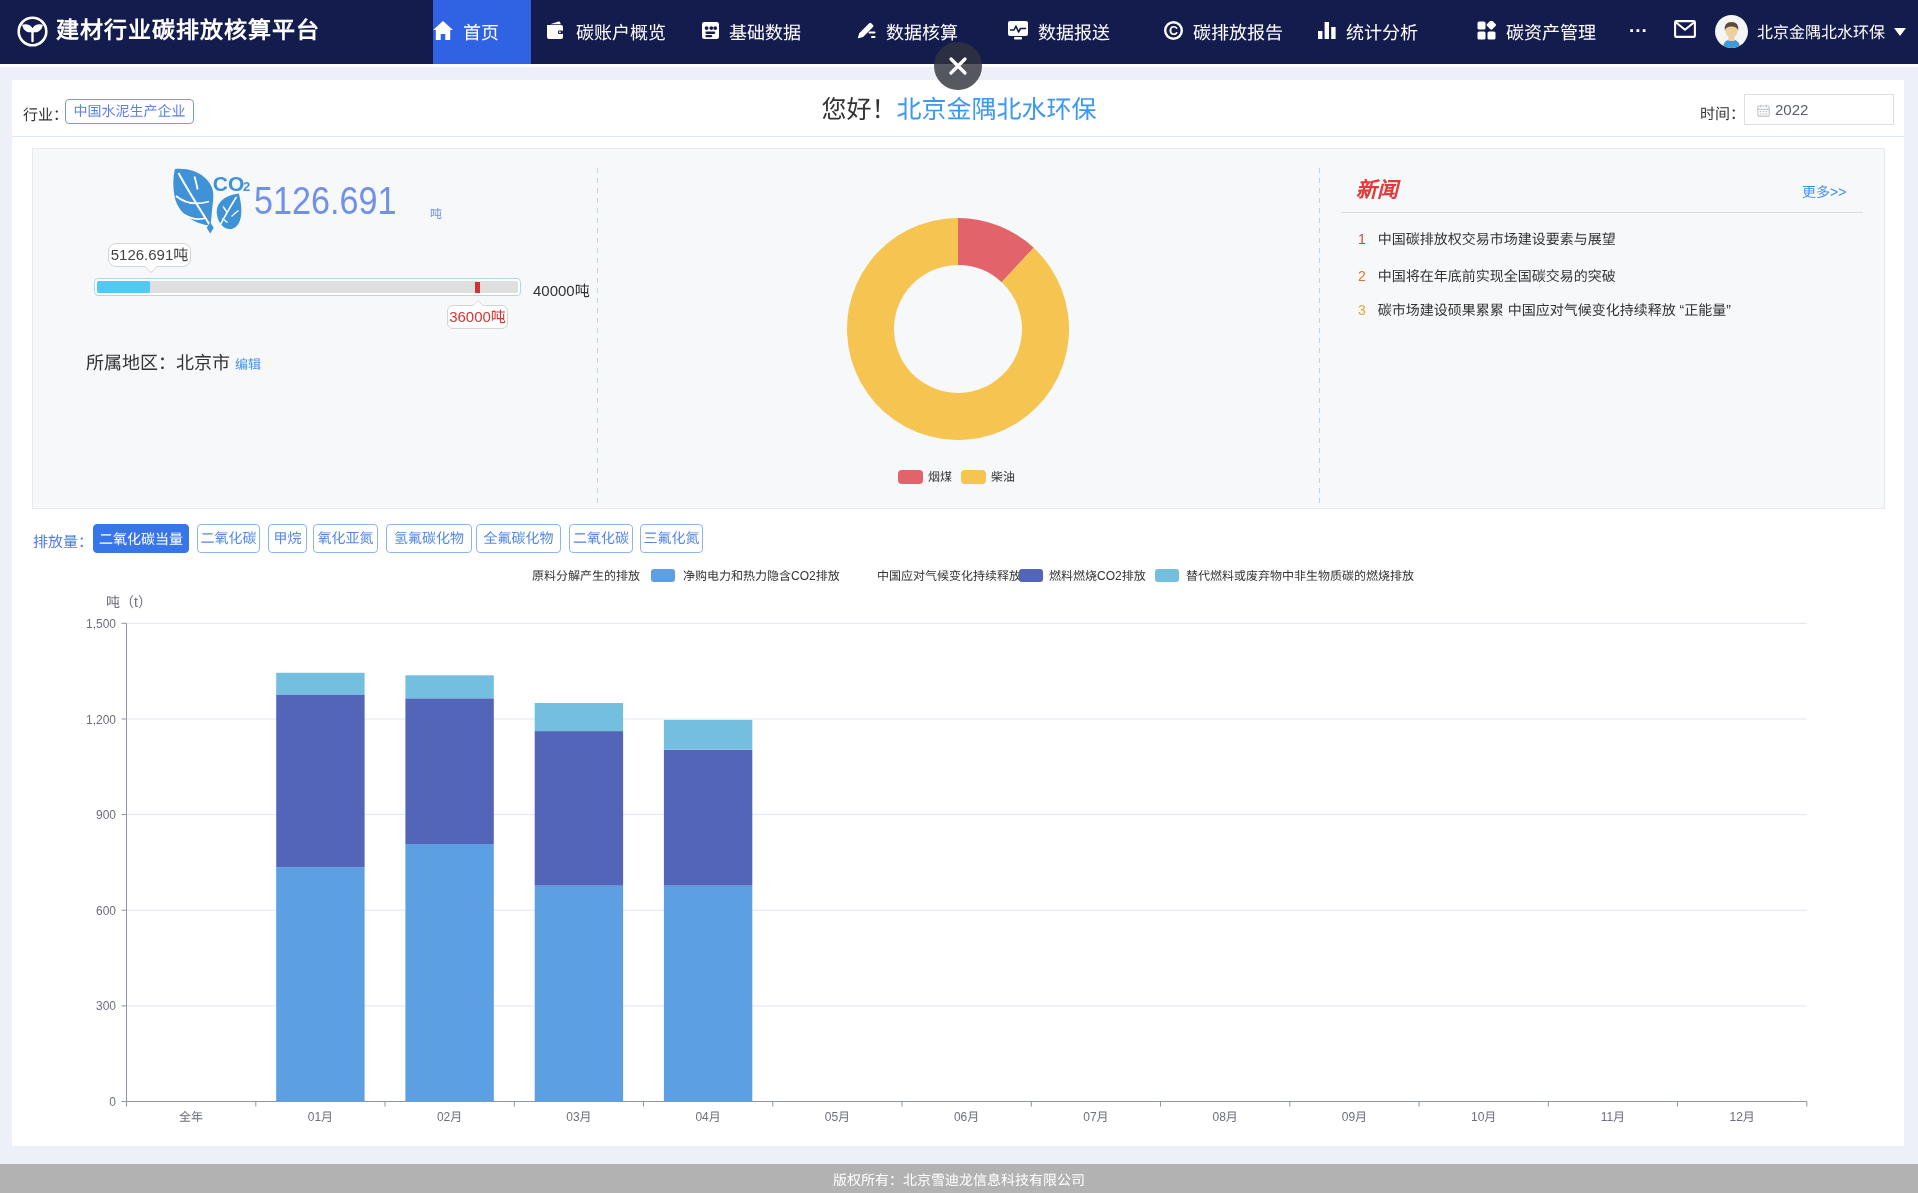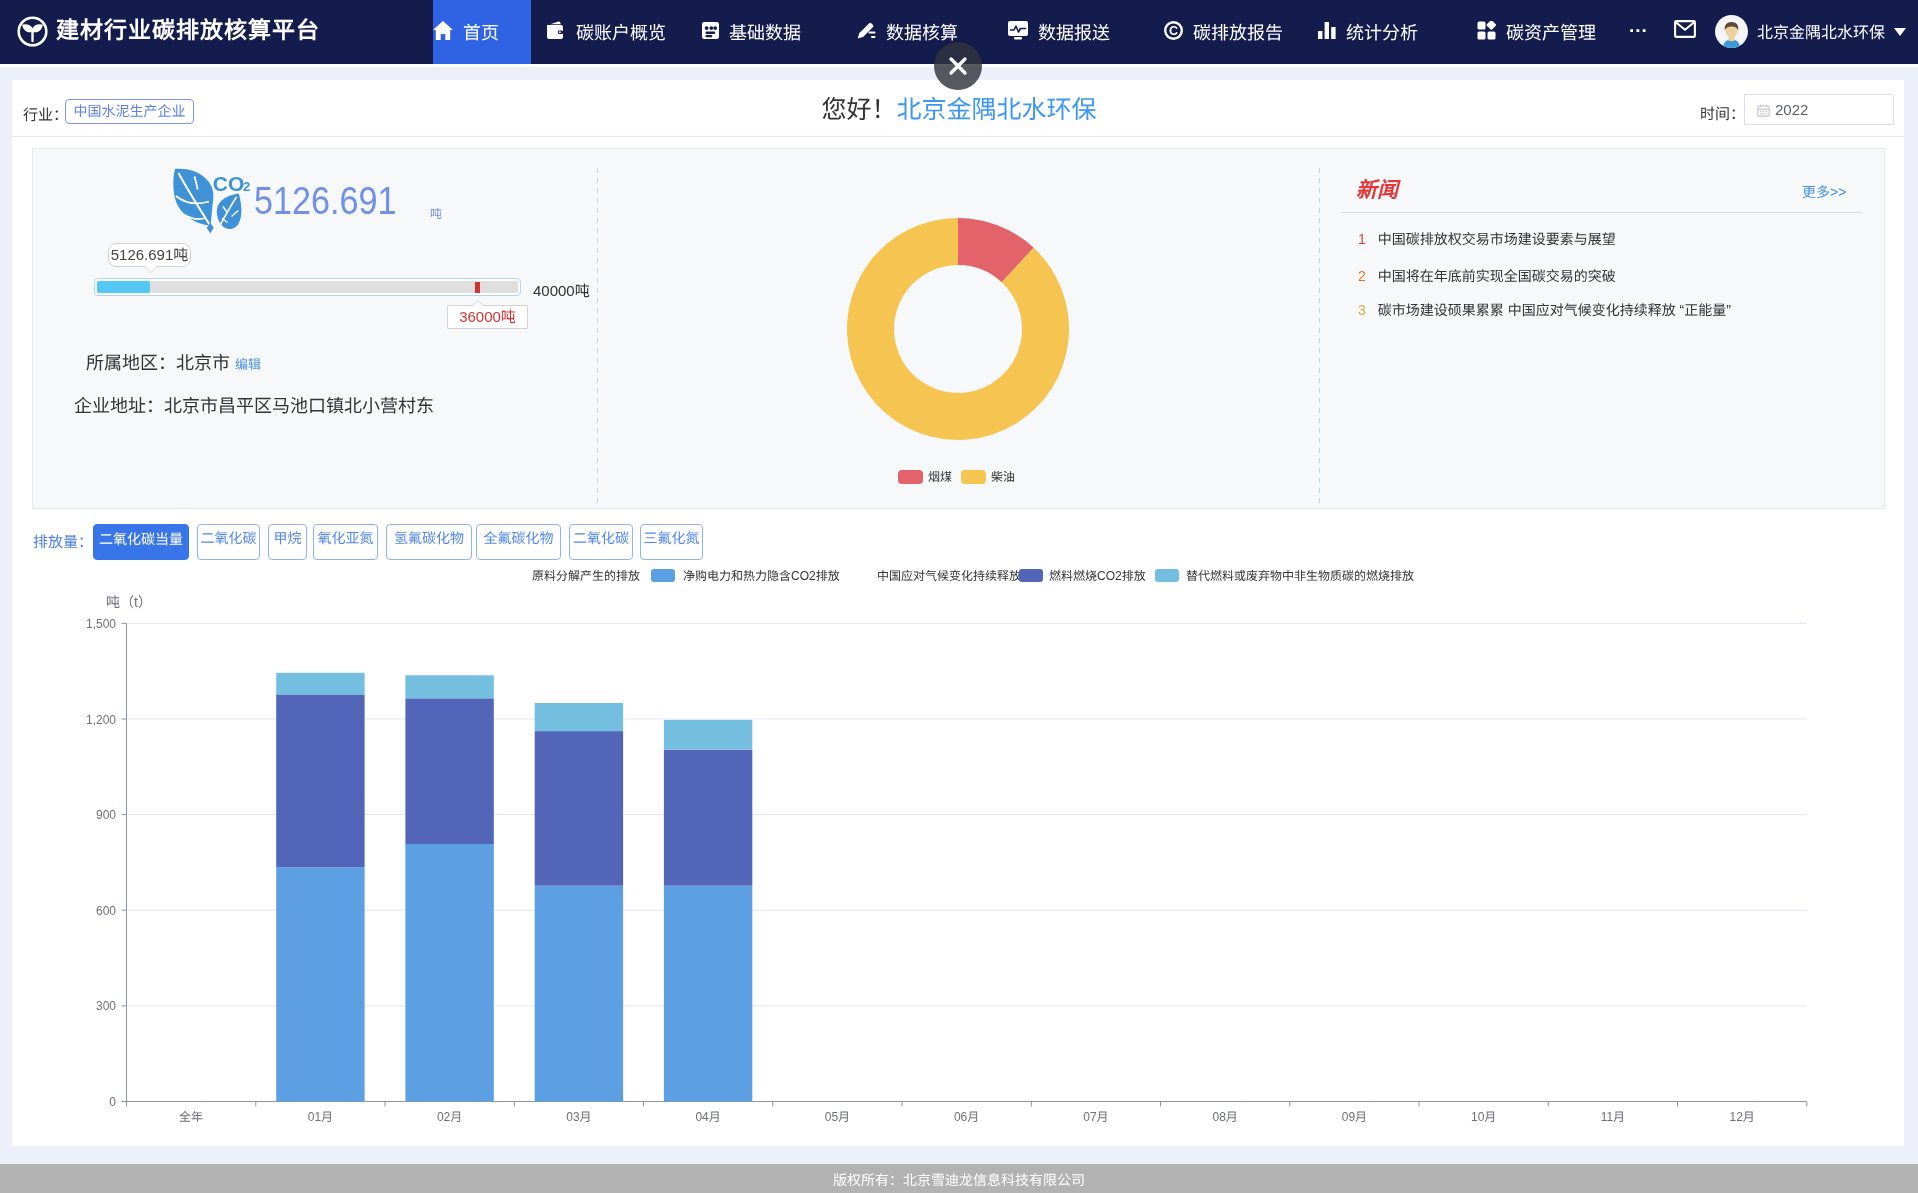--- a/index.html
+++ b/index.html
@@ -32,40 +32,40 @@
 .dun{position:absolute;left:397px;top:55px;font-size:12px;color:#7191e8}
 .tip1{position:absolute;left:75px;top:94px;width:83px;height:24px;background:#fff;border:1px solid #d4d4d4;border-radius:8px;text-align:center;line-height:22px;font-size:15px;color:#444;white-space:nowrap}
 .tip1:after,.tip1:before{content:"";position:absolute;left:36px;border:6px solid transparent}
 .tip1:before{top:23px;border-top-color:#d4d4d4}
 .tip1:after{top:22px;border-top-color:#fff}
 .pbar{position:absolute;left:61px;top:129px;width:427px;height:18px;border:1px solid #aed7f2;border-radius:4px;background:#fff}
 .ptrack{position:absolute;left:2px;top:2px;width:421px;height:12px;background:#dfdfdf;border-radius:2px}
 .pfill{position:absolute;left:0;top:0;width:53px;height:12px;background:#54c8f4;border-radius:2px}
 .pmark{position:absolute;left:377.5px;top:0.5px;width:5px;height:11px;background:#cf3434}
 .plabel{position:absolute;left:500px;top:130px;font-size:15px;color:#333}
-.tip2{position:absolute;left:414px;top:156px;width:81px;height:24px;background:#fff;border:1px solid #d4d4d4;border-radius:1px;text-align:center;line-height:22px;font-size:15px;color:#d63434;white-space:nowrap}
+.tip2{position:absolute;left:414px;top:156px;width:61px;height:24px;background:#fff;border:1px solid #d4d4d4;border-radius:6px;text-align:center;line-height:22px;font-size:15px;color:#d63434;white-space:nowrap}
 .tip2:after,.tip2:before{content:"";position:absolute;left:24px;border:6px solid transparent}
 .tip2:before{top:-12px;border-bottom-color:#d4d4d4}
 .tip2:after{top:-11px;border-bottom-color:#fff}
 .addr1{position:absolute;left:53px;top:199px;font-size:18px;color:#333}
 .addr1 i{font-style:normal;font-size:13px;color:#4a90e2}
 .addr2{position:absolute;left:41px;top:242px;font-size:18px;color:#333}
 .dtitle{position:absolute;left:564px;top:24px;width:722px;text-align:center;font-size:18px;font-weight:bold;color:#464646}
 .dlegend{position:absolute;left:865px;top:320px;height:14px;font-size:12px;color:#333}
 .dlegend .sw{display:inline-block;width:25px;height:14px;border-radius:4px;vertical-align:middle;margin-right:5px}
 .dlegend .t{display:inline-block;vertical-align:middle;margin-right:9px;line-height:14px}
 
 .news-h{position:absolute;left:1323px;top:24px;font-size:21px;font-weight:bold;font-style:italic;color:#e23a3a}
 .news-more{position:absolute;left:1769px;top:32px;font-size:14px;color:#3f8ee8}
 .news-line{position:absolute;left:1308px;top:63px;width:522px;border-top:1px solid #ddd}
 .news-item{position:absolute;left:1322px;font-size:14px;color:#333}
 .news-item b{font-weight:normal;margin-right:12px}
 
 .tabs-label{position:absolute;left:33px;top:530px;font-size:15px;color:#4a7de0}
-.tabbtn{position:absolute;top:524px;height:36px;border:1px solid #90b4f0;border-radius:4px;background:#fff;color:#5488e6;font-size:14px;text-align:center;line-height:27px;white-space:nowrap}
+.tabbtn{position:absolute;top:524px;height:29px;border:1px solid #90b4f0;border-radius:4px;background:#fff;color:#5488e6;font-size:14px;text-align:center;line-height:27px;white-space:nowrap}
 .tabbtn.act{background:#3875e8;border-color:#3875e8;color:#fff;line-height:29px}
 
 .leg2{position:absolute;top:569px;font-size:12px;color:#333}
 .leg2.sw{width:24px;height:13px;border-radius:3px}
 .leg2.t{line-height:14px;white-space:nowrap}
 
 .footer{position:absolute;left:0;top:1164px;width:1918px;height:29px;background:#b2b2b2;color:#fff;font-size:14px;text-align:center;line-height:32px}
 </style>
 </head>
 <body>
@@ -199,21 +199,20 @@
   <div class="tip1">5126.691吨</div>
   <div class="pbar">
       <div class="ptrack">
         <div class="pfill"></div>
         <div class="pmark"></div>
       </div>
     </div>
   <div class="plabel">40000吨</div>
   <div class="tip2">36000吨</div>
   <div class="addr1">所属地区：北京市 <i>编辑</i></div>
-  <div class="addr2">企业地址：北京市昌平区马池口镇北小营村东</div>
   <div class="divider" style="left:564px"></div>
   <div class="divider" style="left:1286px"></div>
   <svg class="abs" style="left:814px;top:69px" width="222" height="222" viewBox="0 0 222 222">
     <path d="M111 0 A111 111 0 0 1 186.7 29.82 L154.65 64.19 A64 64 0 0 0 111 47 Z" fill="#e3636a"></path>
     <path d="M186.7 29.82 A111 111 0 1 1 111 0 L111 47 A64 64 0 1 0 154.65 64.19 Z" fill="#f6c451"></path>
   </svg>
   <div class="dlegend"><span class="sw" style="background:#e3636a"></span><span class="t">烟煤</span><span class="sw" style="background:#f6c451"></span><span class="t">柴油</span></div>
   <div class="news-h">新闻</div>
   <div class="news-more">更多&gt;&gt;</div>
   <div class="news-line"></div>

